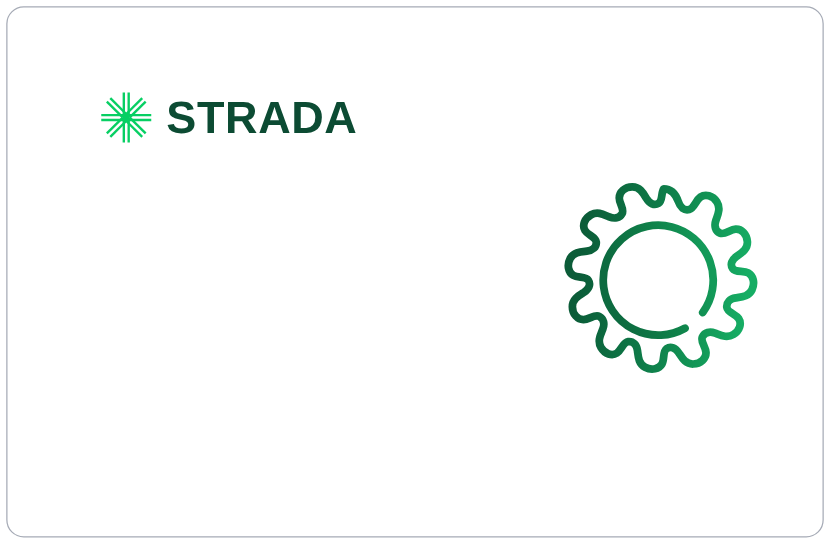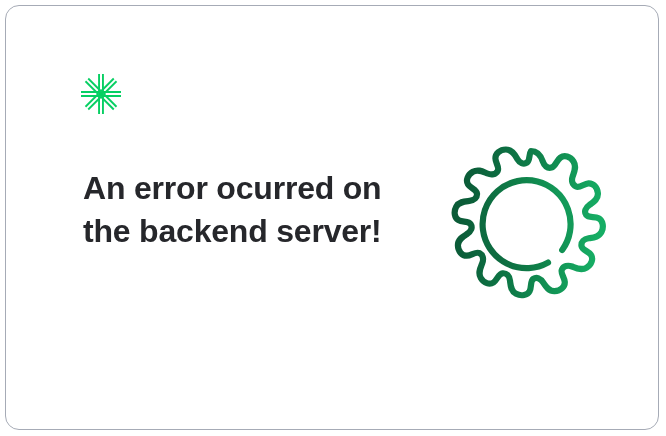--- a/index.html
+++ b/index.html
@@ -123,23 +123,23 @@
               <polygon points="2.0,23.0 20.0,23.0 20.0,24.9 2.0,24.9"></polygon>
               <polygon points="24.0,19.1 42.0,19.1 42.0,21.0 24.0,21.0"></polygon>
               <polygon points="24.0,23.0 42.0,23.0 42.0,24.9 24.0,24.9"></polygon>
             </g>
 
             <rect x="19.1" y="19.1" width="5.8" height="5.8"></rect>
           </g>
         </svg>
       </span>
 
+      <span class="brand-word">STRADA</span>
     </div>
 
-    <p class="headline">An error ocurred on the backend server!</p>
 
     <div class="gear-art">
       <svg viewBox="0 0 170 170" aria-hidden="true">
         <defs>
           <linearGradient id="gearGrad" x1="0.06" y1="0.42" x2="0.97" y2="0.52">
             <stop offset="0" stop-color="#0b5c38"></stop>
             <stop offset="0.42" stop-color="#0e7a48"></stop>
             <stop offset="0.72" stop-color="#129455"></stop>
             <stop offset="1" stop-color="#16ad64"></stop>
           </linearGradient>

